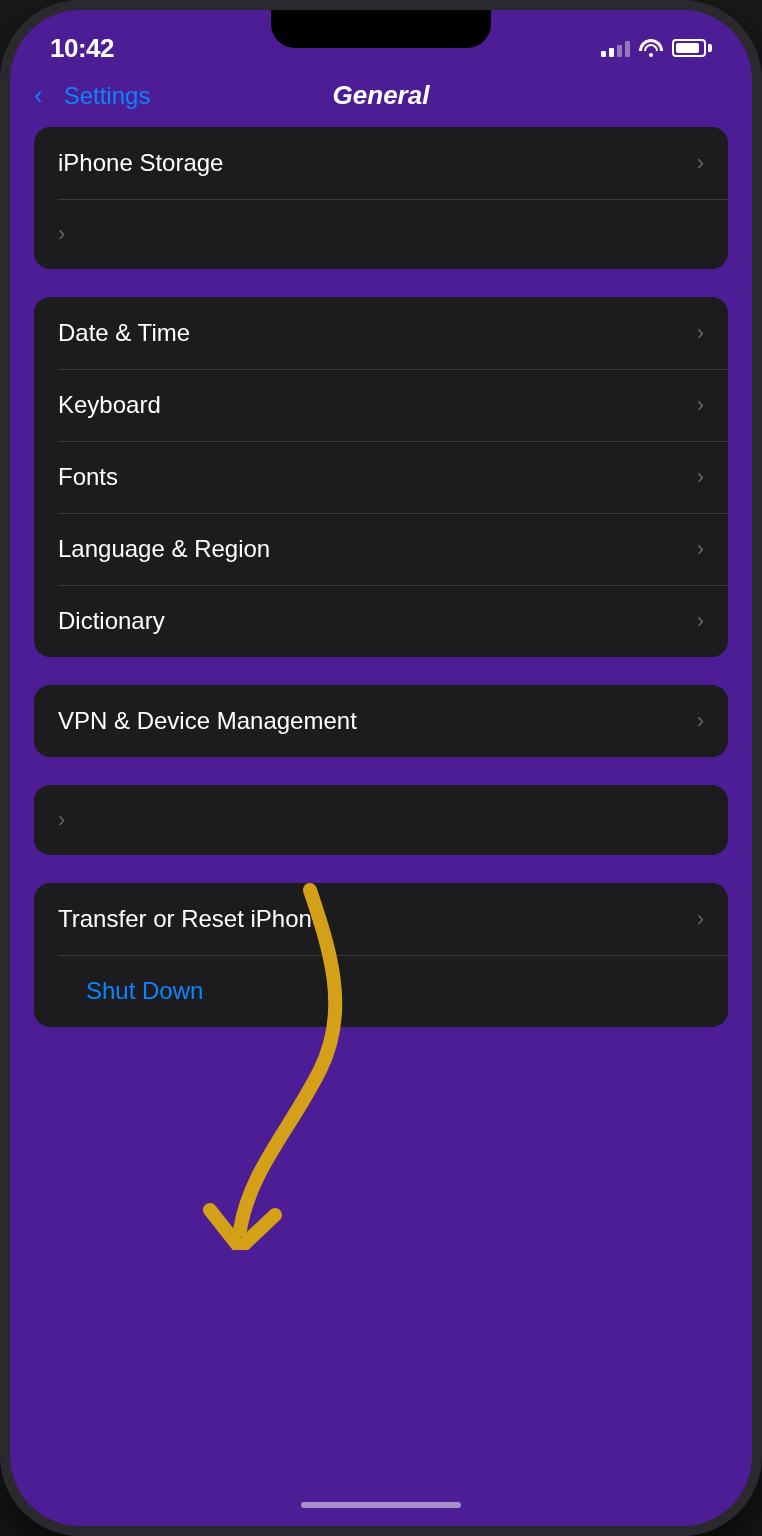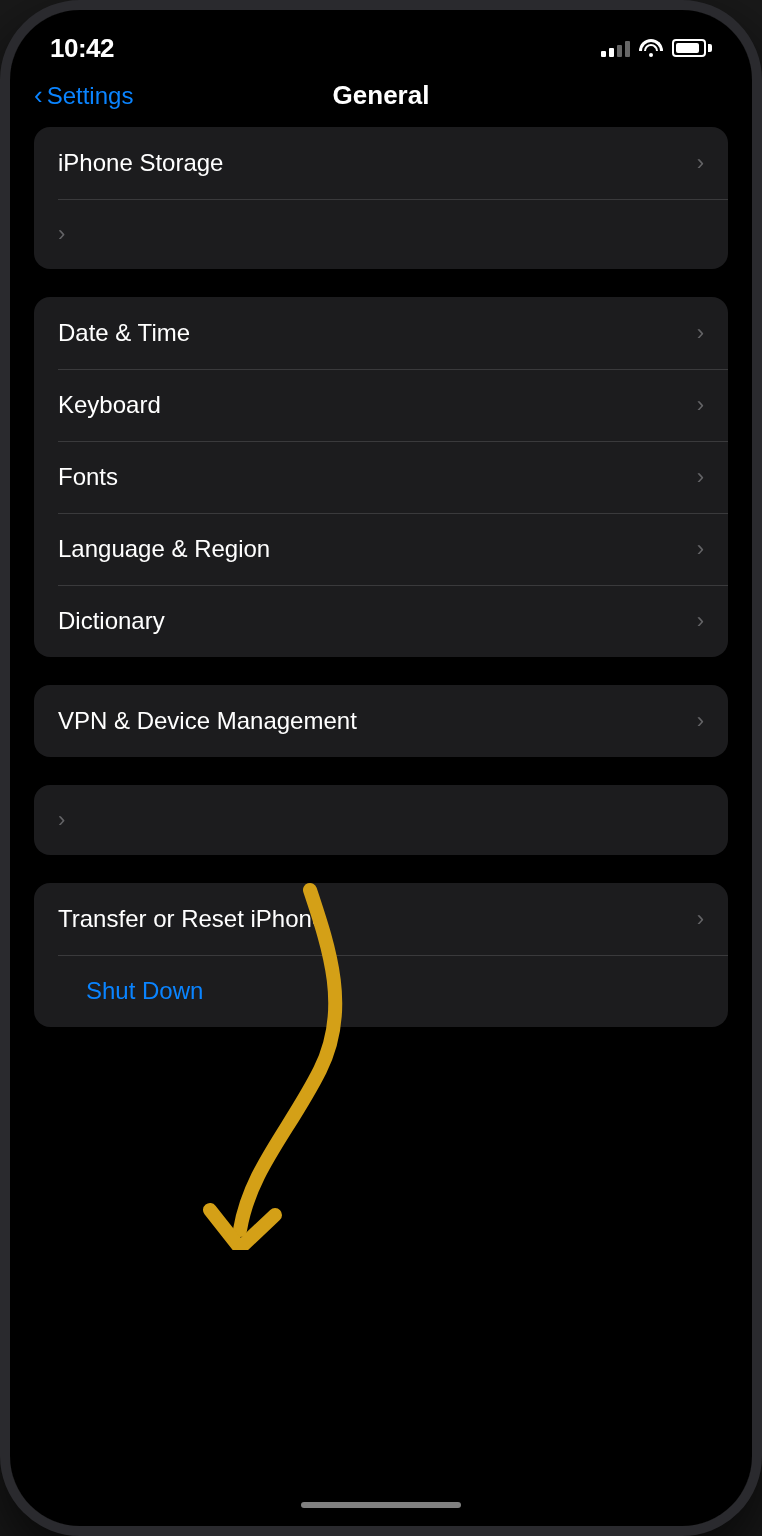--- a/index.html
+++ b/index.html
@@ -45,21 +45,21 @@
       top: 280px;
       width: 8px;
       height: 110px;
       background: #2a2a2e;
       border-radius: 0 4px 4px 0;
     }
 
     .screen {
       width: 100%;
       height: 100%;
-      background: #000000;
+      background: #4c1d95;
       border-radius: 16px;
       overflow: hidden;
       position: relative;
     }
 
     
     .notch {
       position: absolute;
       top: 0;
       left: 50%;
@@ -201,26 +201,28 @@
     .back-chevron {
       font-size: 26px;
       font-weight: 300;
       line-height: 1;
       margin-top: -2px;
     }
 
     .back-label {
       font-size: 24px;
       font-weight: 400;
+      margin-left: 17px;
     }
 
     .nav-title {
       font-size: 26px;
       font-weight: 700;
       color: #ffffff;
+      font-style: italic;
     }
 
     
     .content {
       padding: 0 24px;
       overflow-y: auto;
     }
 
     .settings-group {
       background: #1c1c1e;

